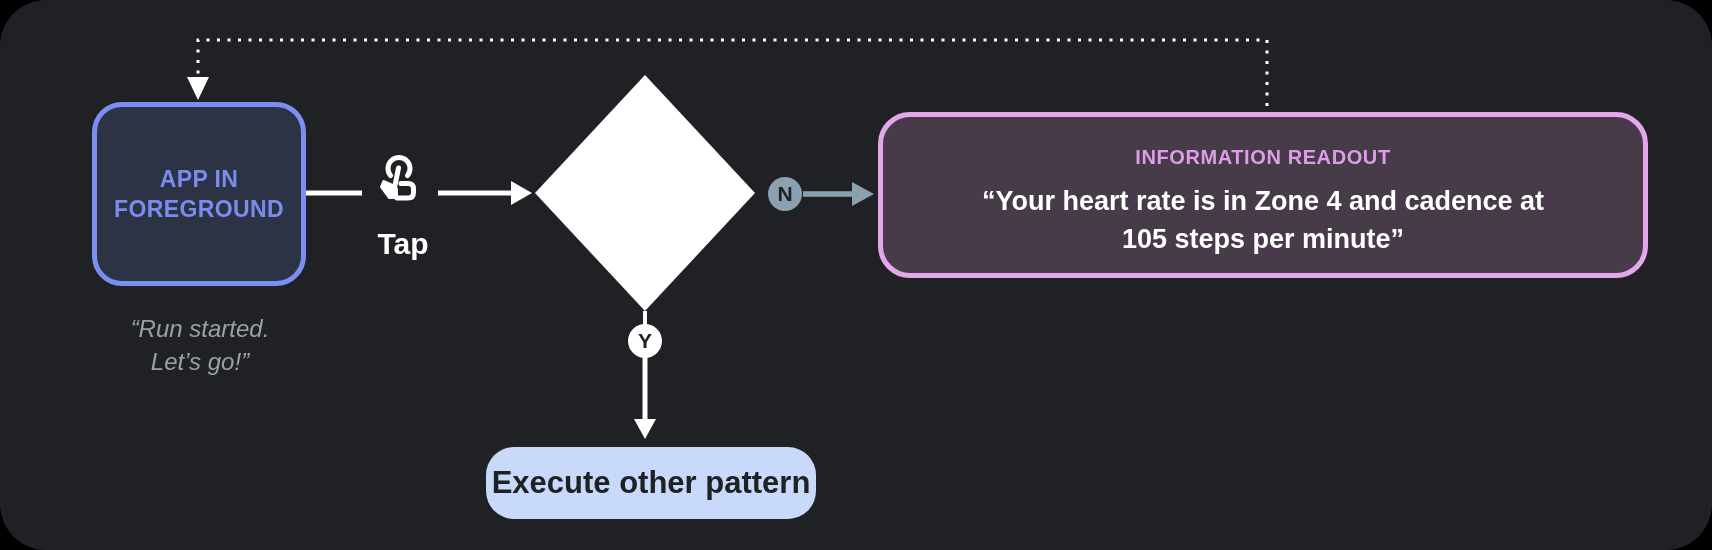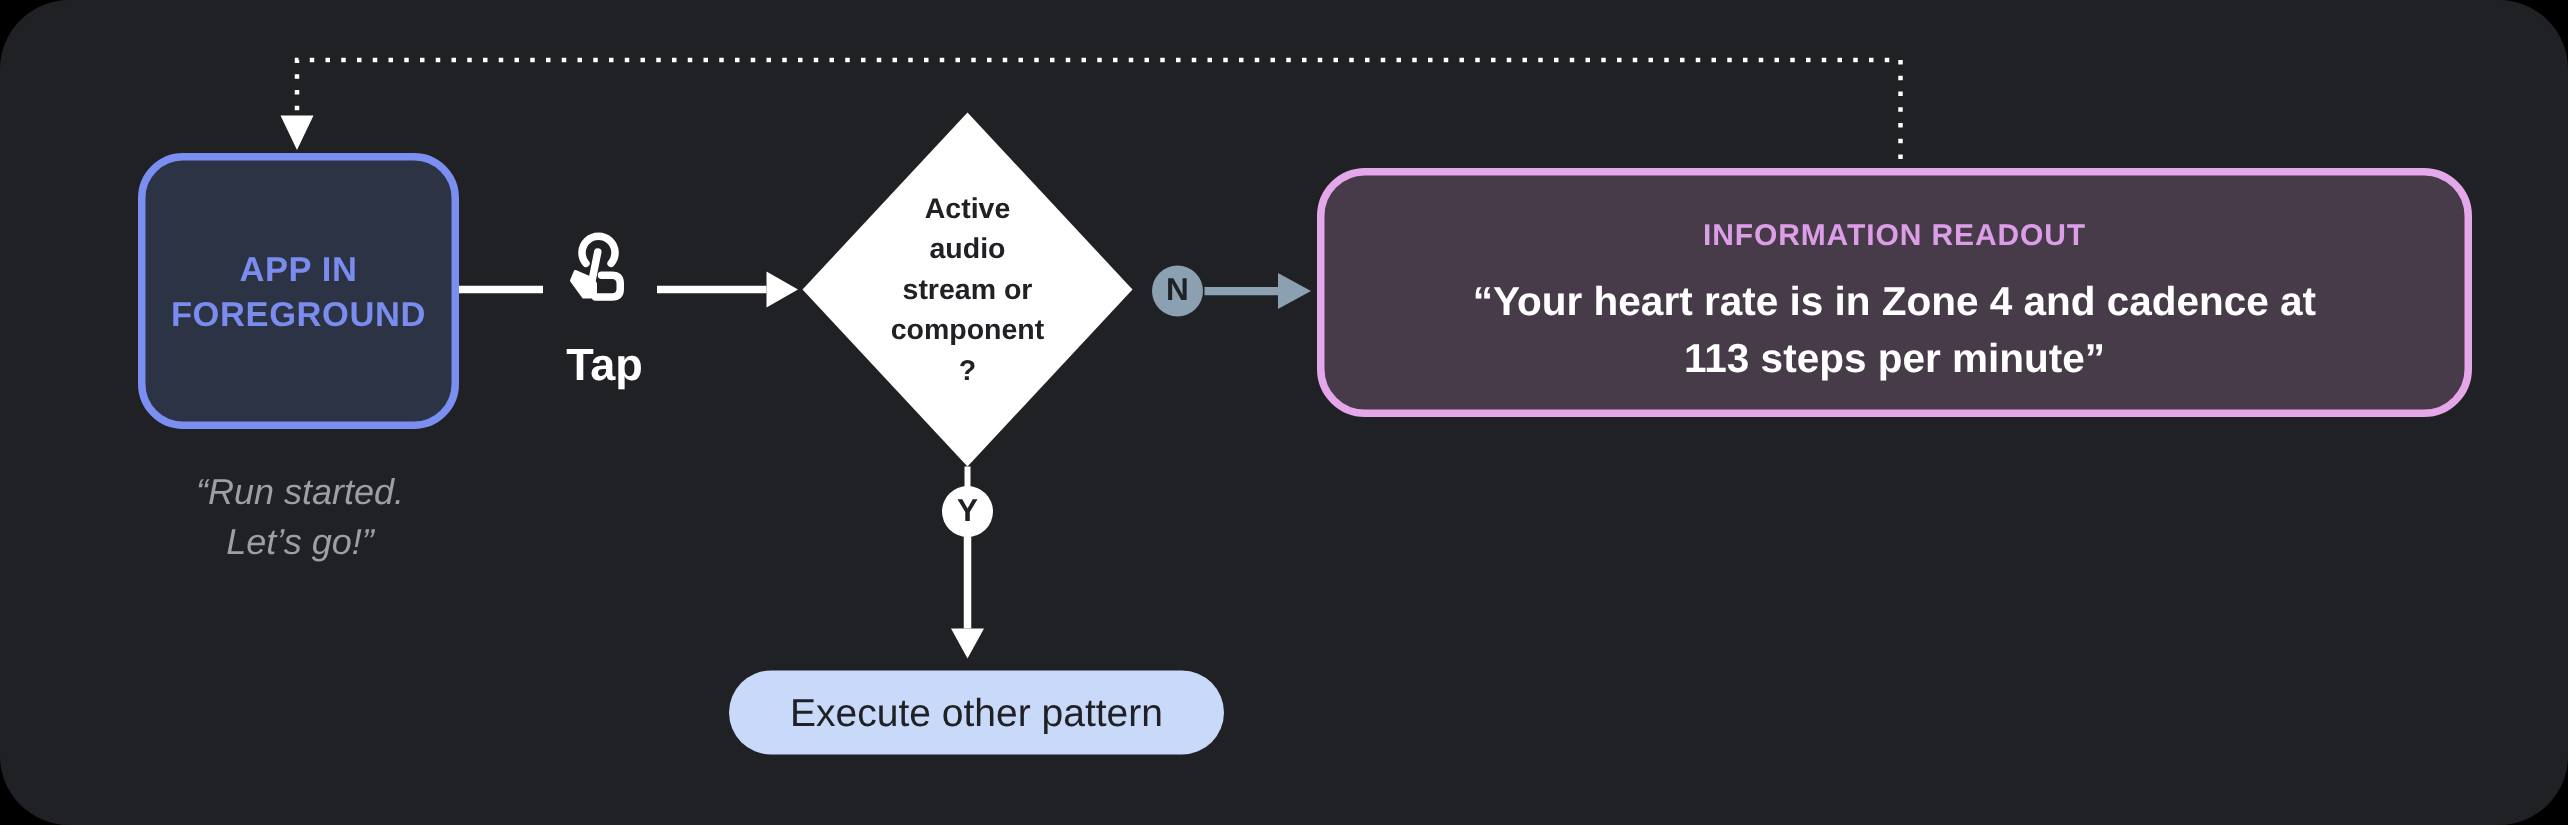--- a/index.html
+++ b/index.html
@@ -31,22 +31,22 @@
   .badge{width:34px;height:34px;border-radius:50%;display:flex;align-items:center;justify-content:center;
     color:var(--ink);font-size:21px;font-weight:800;}
   .badge-n{left:768px;top:177px;background:var(--branch-badge);}
   .badge-y{left:628px;top:324px;background:var(--white);}
 
   .readout{left:878px;top:112px;width:770px;height:166px;background:var(--readout-fill);
     border:5px solid var(--readout-stroke);border-radius:32px;text-align:center;padding-top:29px;}
   .readout .title{color:var(--readout-title);font-size:20px;font-weight:700;letter-spacing:.6px;}
   .readout .quote{margin-top:13px;color:var(--white);font-size:27px;line-height:38px;font-weight:700;}
 
-  .pill{left:486px;top:447px;width:330px;height:56px;background:var(--pill-fill);border-radius:28px;
-    display:flex;align-items:center;justify-content:center;color:var(--ink);font-size:26px;font-weight:400;}
+  .pill{left:486px;top:447px;width:330px;height:72px;background:var(--pill-fill);border-radius:28px;
+    display:flex;align-items:center;justify-content:center;color:var(--ink);font-size:31px;font-weight:700;}
 </style>
 </head>
 <body>
 
 <div class="stage">
   <div class="card"></div>
 
   <svg class="layer" width="1712" height="550" viewBox="0 0 1712 550">
 
     <path d="M1267 106 V40 H198 V74" fill="none" stroke="#ffffff" stroke-width="3" stroke-dasharray="3 7.5"></path>
@@ -79,33 +79,26 @@
   </div>
 
   <svg class="node tap-icon" width="60" height="60" viewBox="0 0 60 60">
     <path d="M20.6 22.6 A11 11 0 1 1 37.4 22.6" fill="none" stroke="#ffffff" stroke-width="5" stroke-linecap="round"></path>
     <path d="M28.5 15 L24.5 35" fill="none" stroke="#ffffff" stroke-width="5" stroke-linecap="round"></path>
     <path d="M25 33 L13.5 28 L11 34 L19 45 L27 45 L27 36 Z" fill="#ffffff" stroke="#ffffff" stroke-width="2" stroke-linejoin="round"></path>
     <path d="M27 45 H38 Q43.5 45 43.5 39.5 V36 Q43.5 30.5 38 30.5 H31" fill="none" stroke="#ffffff" stroke-width="5" stroke-linecap="round"></path>
   </svg>
   <div class="node tap-label">Tap</div>
 
-  <div class="node decision-text">
-    <div>Active</div>
-    <div>audio</div>
-    <div>stream or</div>
-    <div>component</div>
-    <div>?</div>
-  </div>
 
   <div class="node badge badge-n">N</div>
   <div class="node badge badge-y">Y</div>
 
   <div class="node readout">
     <div class="title">INFORMATION READOUT</div>
     <div class="quote">
       <div>“Your heart rate is in Zone 4 and cadence at</div>
-      <div>113 steps per minute”</div>
+      <div>105 steps per minute”</div>
     </div>
   </div>
 
   <div class="node pill">Execute other pattern</div>
 </div>
 
 </body></html>

